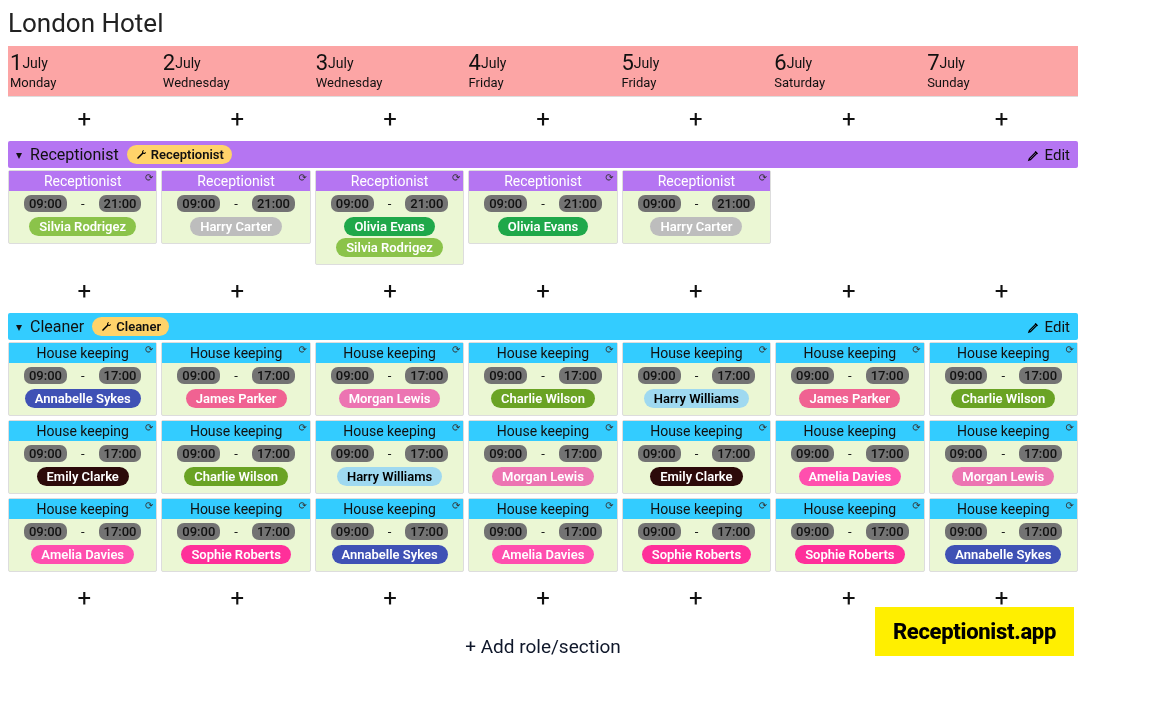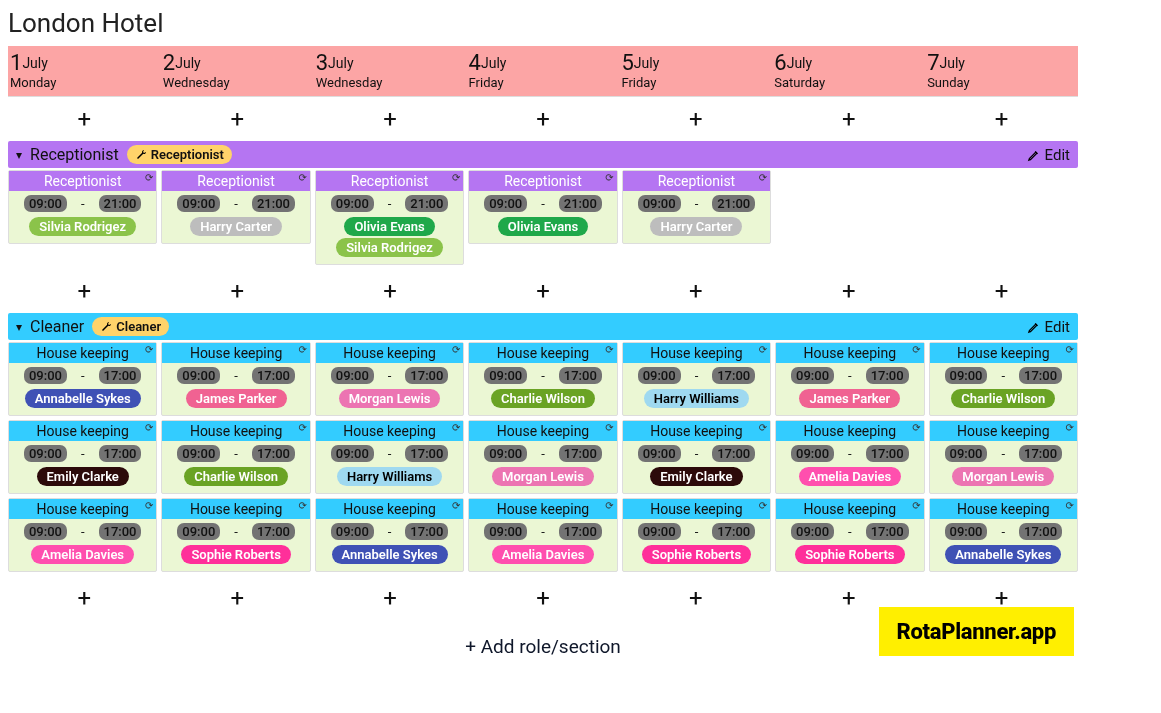--- a/index.html
+++ b/index.html
@@ -316,16 +316,16 @@
         </div>
       </div>
 
   <div class="addrole">
     <span>+</span>
     <span>Add role/section</span>
   </div>
 </div>
 
 <div class="logo-wrap">
-  <div class="logo">RotaPlanner.app</div>
+  <div class="logo">Receptionist.app</div>
 </div>
 
 </div>
 
 </body></html>

